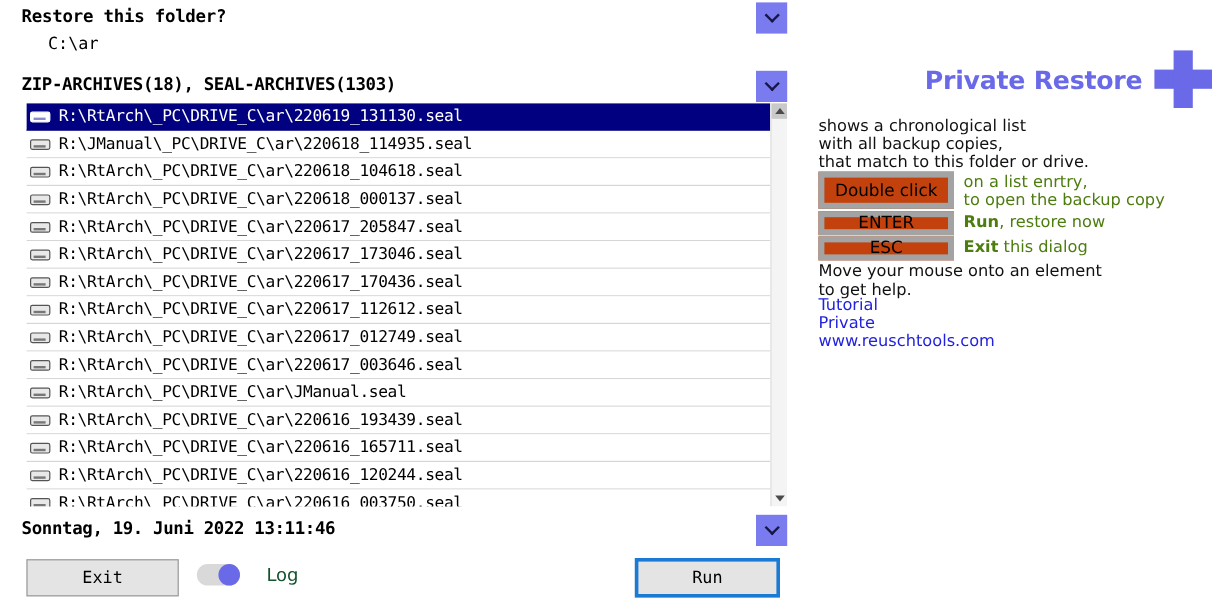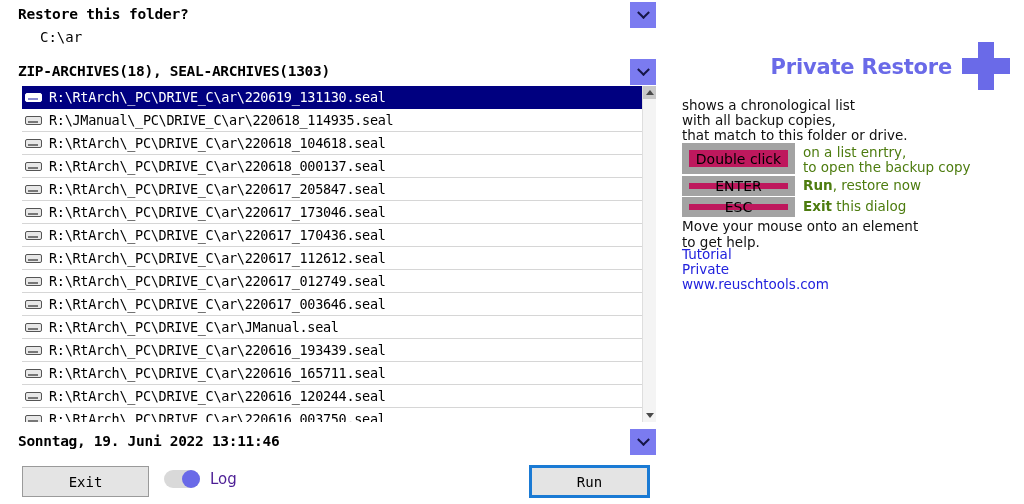--- a/index.html
+++ b/index.html
@@ -214,24 +214,24 @@
     border-radius: 9px;
   }
   #log-toggle .knob {
     position: absolute;
     right: 0; top: 0;
     width: 18px; height: 18px;
     border-radius: 50%;
     background: #6a6ae8;
   }
   #log-label {
-    margin-left: 10px;
+    margin-left: 22px;
     font-size: 15px;
     font-family: "DejaVu Sans", sans-serif;
-    color: #4c1d95;
+    color: #14532d;
   }
 
   
   #right-panel {
     position: absolute;
     left: 660px; top: 0;
     width: 364px;
     height: 504px;
     font-family: "DejaVu Sans", sans-serif;
     margin-top: 32px;
@@ -275,22 +275,22 @@
     color: #111111;
     white-space: nowrap;
   }
   #help-l1 { top: 65px; }
   #help-l2 { top: 80px; }
   #help-l3 { top: 95px; }
 
   .key-box {
     position: absolute;
     left: 22px;
-    border: 7px solid #a3a3a3;
-    background: #be185d;
+    border: 5px solid #a3a3a3;
+    background: #c2410c;
     display: flex;
     align-items: center;
     justify-content: center;
     font-size: 14px;
     color: #000000;
     cursor: pointer;
   }
   #key-dblclick { top: 111px; width: 113px; height: 31px; }
   #key-enter { top: 144px; width: 113px; height: 20px; }
   #key-esc { top: 165px; width: 113px; height: 20px; }

